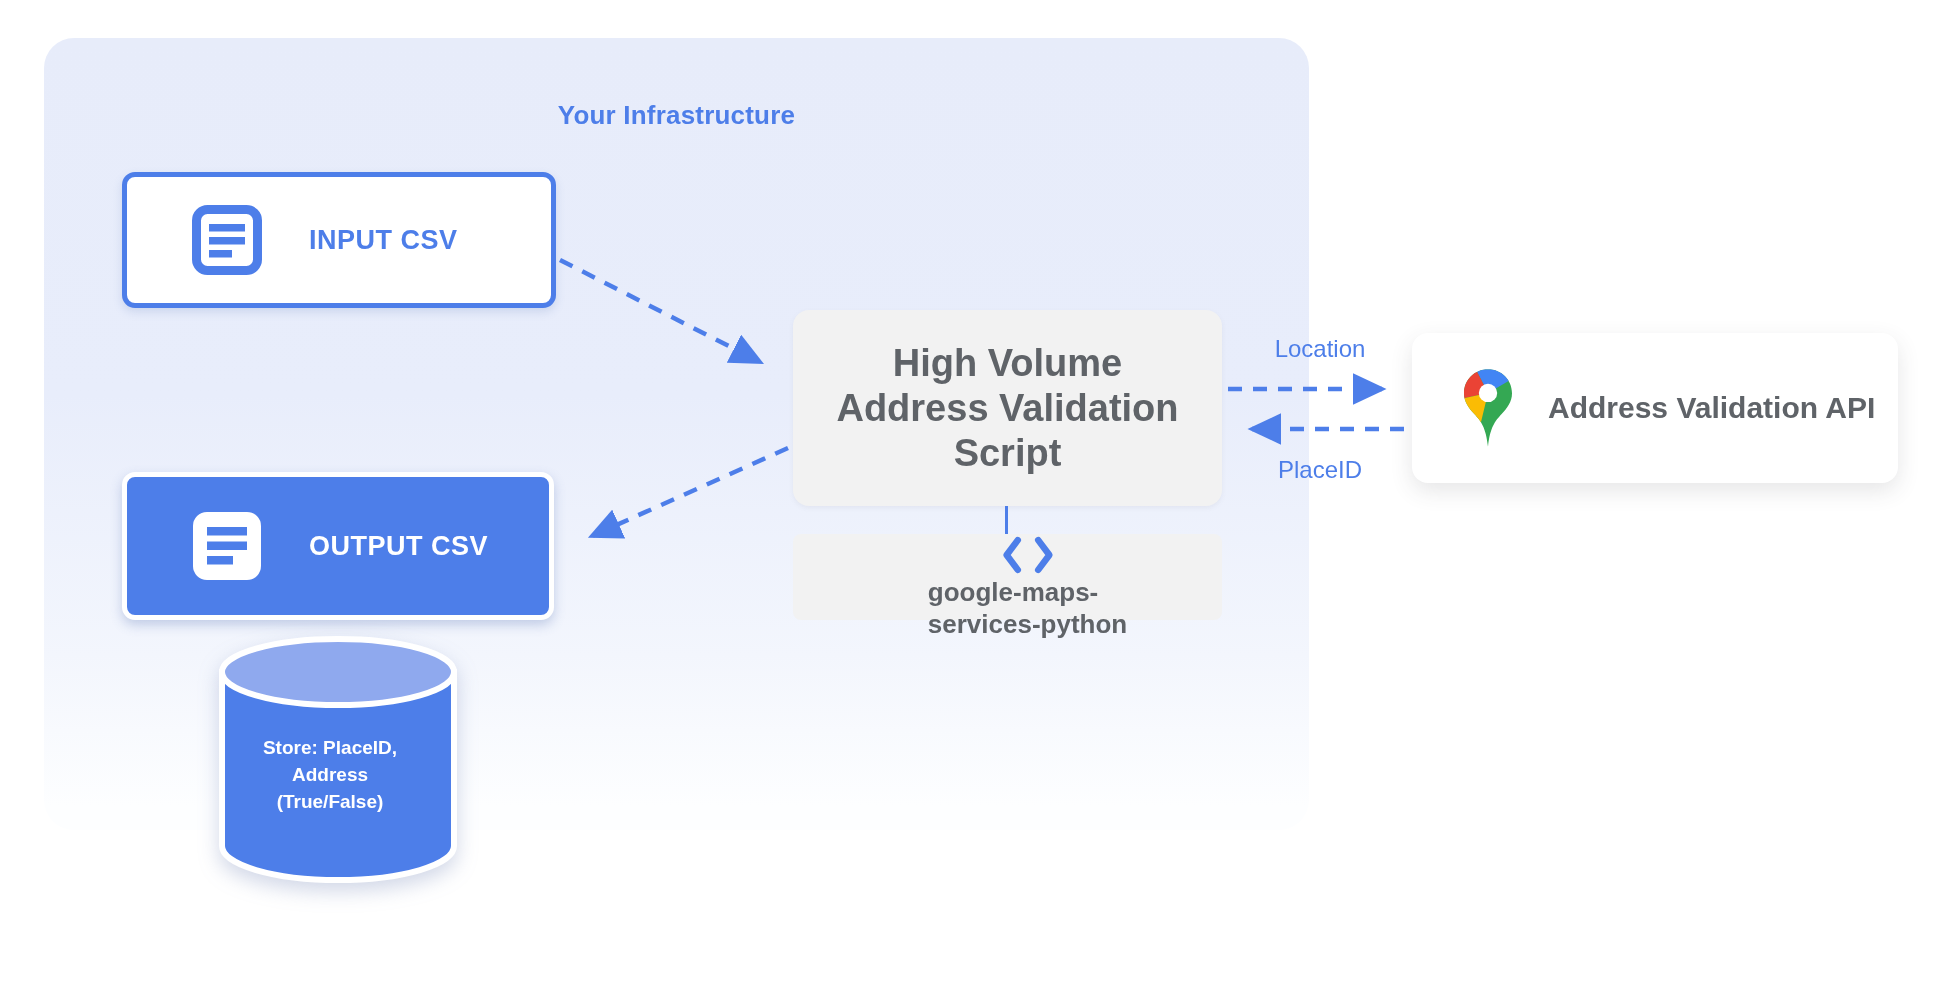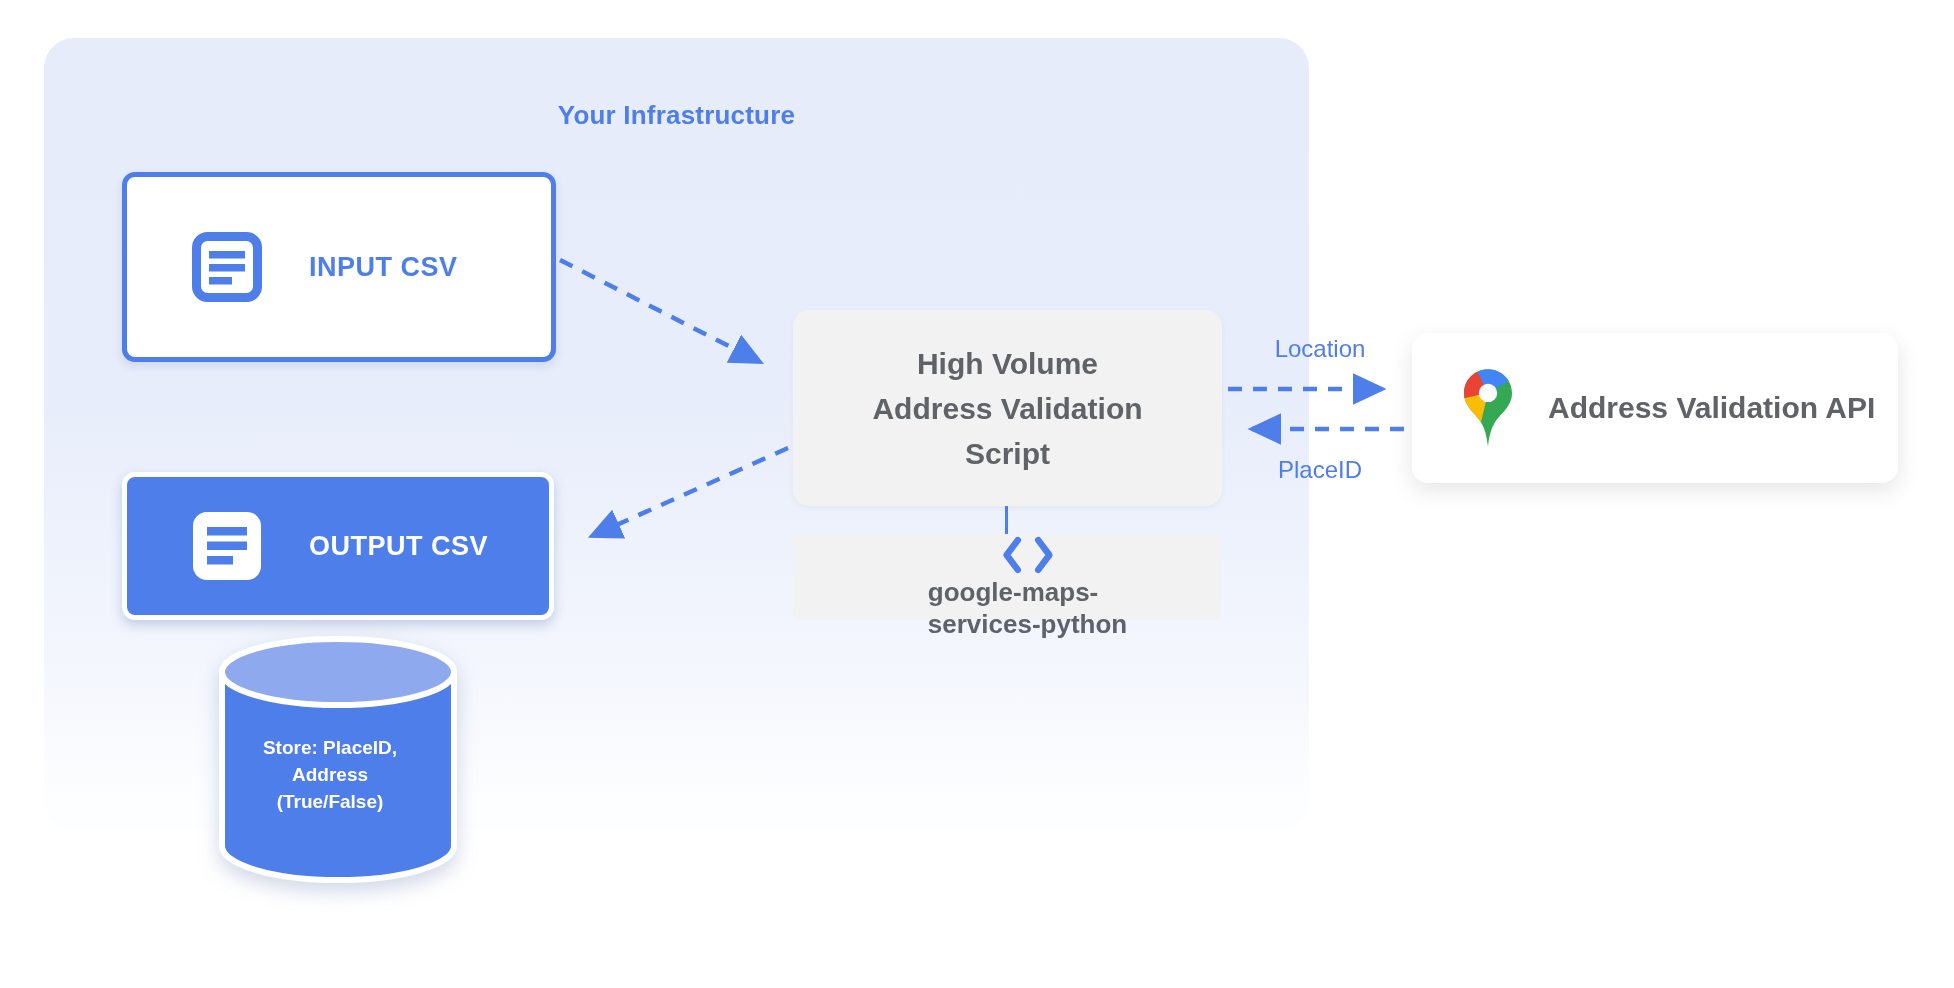--- a/index.html
+++ b/index.html
@@ -21,21 +21,21 @@
     text-align: center; color: #4d7ee9; font-size: 26px; font-weight: 700;
     letter-spacing: 0.2px;
   }
 
   
   .node-box {
     position: absolute; display: flex; align-items: center;
     border-radius: 13px;
   }
   .input-csv {
-    left: 122px; top: 172px; width: 434px; height: 190px;
+    left: 122px; top: 172px; width: 434px; height: 136px;
     background: #ffffff; border: 5px solid #4d7ee9;
     box-shadow: 0 4px 10px rgba(80, 110, 180, 0.18);
     padding-left: 64px; gap: 46px;
   }
   .input-csv .node-label { color: #4d7ee9; }
   .output-csv {
     left: 122px; top: 472px; width: 432px; height: 148px;
     background: #4d7ee9; border: 5px solid #ffffff;
     box-shadow: 0 5px 12px rgba(80, 110, 180, 0.30);
     padding-left: 64px; gap: 46px;
@@ -54,21 +54,21 @@
     position: absolute; left: 0; right: 16px; top: 100px;
     text-align: center; color: #ffffff; font-size: 19px; font-weight: 700;
     line-height: 27px;
   }
 
   
   .script-box {
     position: absolute; left: 793px; top: 310px; width: 429px; height: 196px;
     background: #f2f2f2; border-radius: 16px;
     display: flex; flex-direction: column; justify-content: center;
-    text-align: center; color: #5f6368; font-size: 30px; font-weight: 700;
+    text-align: center; color: #5f6368; font-size: 38px; font-weight: 700;
     line-height: 45px; box-shadow: 0 2px 5px rgba(100,100,110,0.08);
   }
   .connector {
     position: absolute; left: 1005px; top: 506px; width: 3px; height: 29px;
     background: #4d7ee9;
   }
   .library-box {
     position: absolute; left: 793px; top: 534px; width: 429px; height: 86px;
     background: #f2f2f2; border-radius: 8px;
     display: flex; align-items: center; padding-left: 40px;  flex-direction: column;

